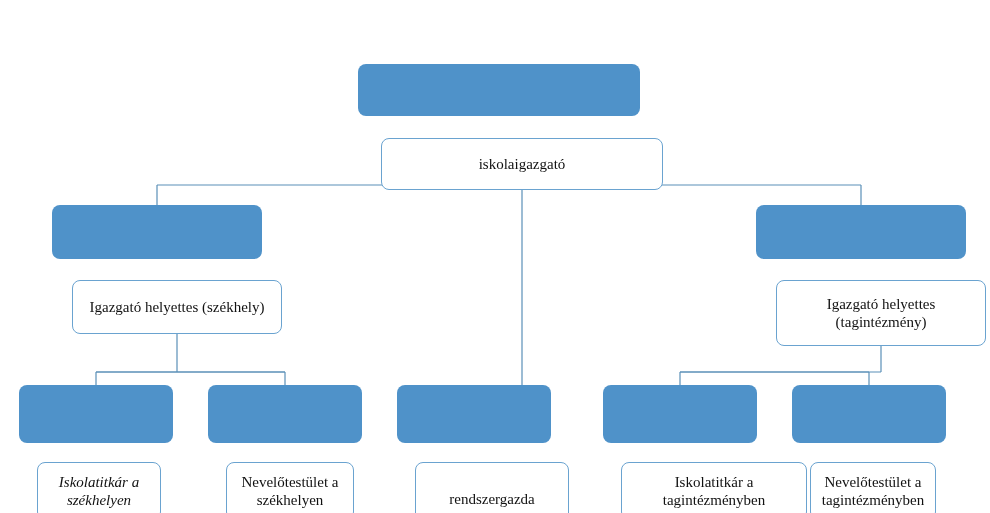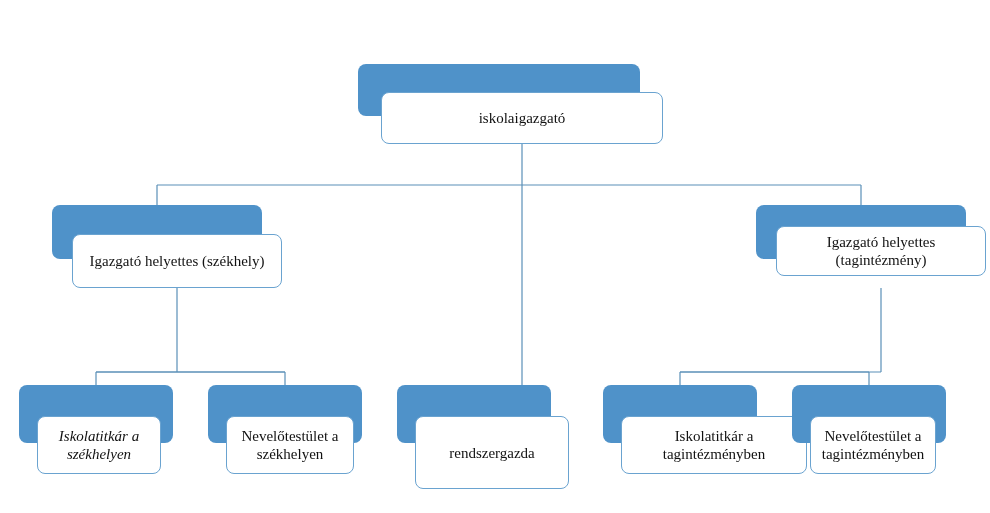--- a/index.html
+++ b/index.html
@@ -36,20 +36,21 @@
     border-radius: 8px;
     display: flex;
     align-items: center;
     justify-content: center;
     text-align: center;
     padding: 4px 8px;
     box-sizing: border-box;
     color: #111;
     font-size: 15px;
     line-height: 1.2;
+    margin-top: 46px;
   }
 </style>
 </head>
 <body>
 
 <div class="stage">
 
   <svg class="connectors">
     <g id="lines" stroke-width="1.2" fill="none" stroke="#5a8fb8">
         <line x1="522" y1="144" x2="522" y2="185"></line>
@@ -79,21 +80,21 @@
 
   <div class="node">
     <div class="back" id="leftDeputy-back" style="left: 52px; top: 205px; width: 210px; height: 54px; background: rgb(79, 146, 201);"></div>
     <div class="front" id="leftDeputy-front" style="left: 72px; top: 234px; width: 210px; height: 54px; border: 1.5px solid rgb(106, 163, 208);">
       <span>Igazgató helyettes (székhely)</span>
     </div>
   </div>
 
   <div class="node">
     <div class="back" id="rightDeputy-back" style="left: 756px; top: 205px; width: 210px; height: 54px; background: rgb(79, 146, 201);"></div>
-    <div class="front" id="rightDeputy-front" style="left: 776px; top: 226px; width: 210px; height: 50px; border: 1.5px solid rgb(106, 163, 208);">
+    <div class="front" id="rightDeputy-front" style="left: 776px; top: 234px; width: 210px; height: 66px; border: 1.5px solid rgb(106, 163, 208);">
       <span>Igazgató helyettes (tagintézmény)</span>
     </div>
   </div>
 
   <div class="node">
     <div class="back" id="leftChild1-back" style="left: 19px; top: 385px; width: 154px; height: 58px; background: rgb(79, 146, 201);"></div>
     <div class="front" id="leftChild1-front" style="left: 37px; top: 416px; width: 124px; height: 58px; border: 1.5px solid rgb(106, 163, 208); font-style: italic;">
       <span>Iskolatitkár a székhelyen</span>
     </div>
   </div>

